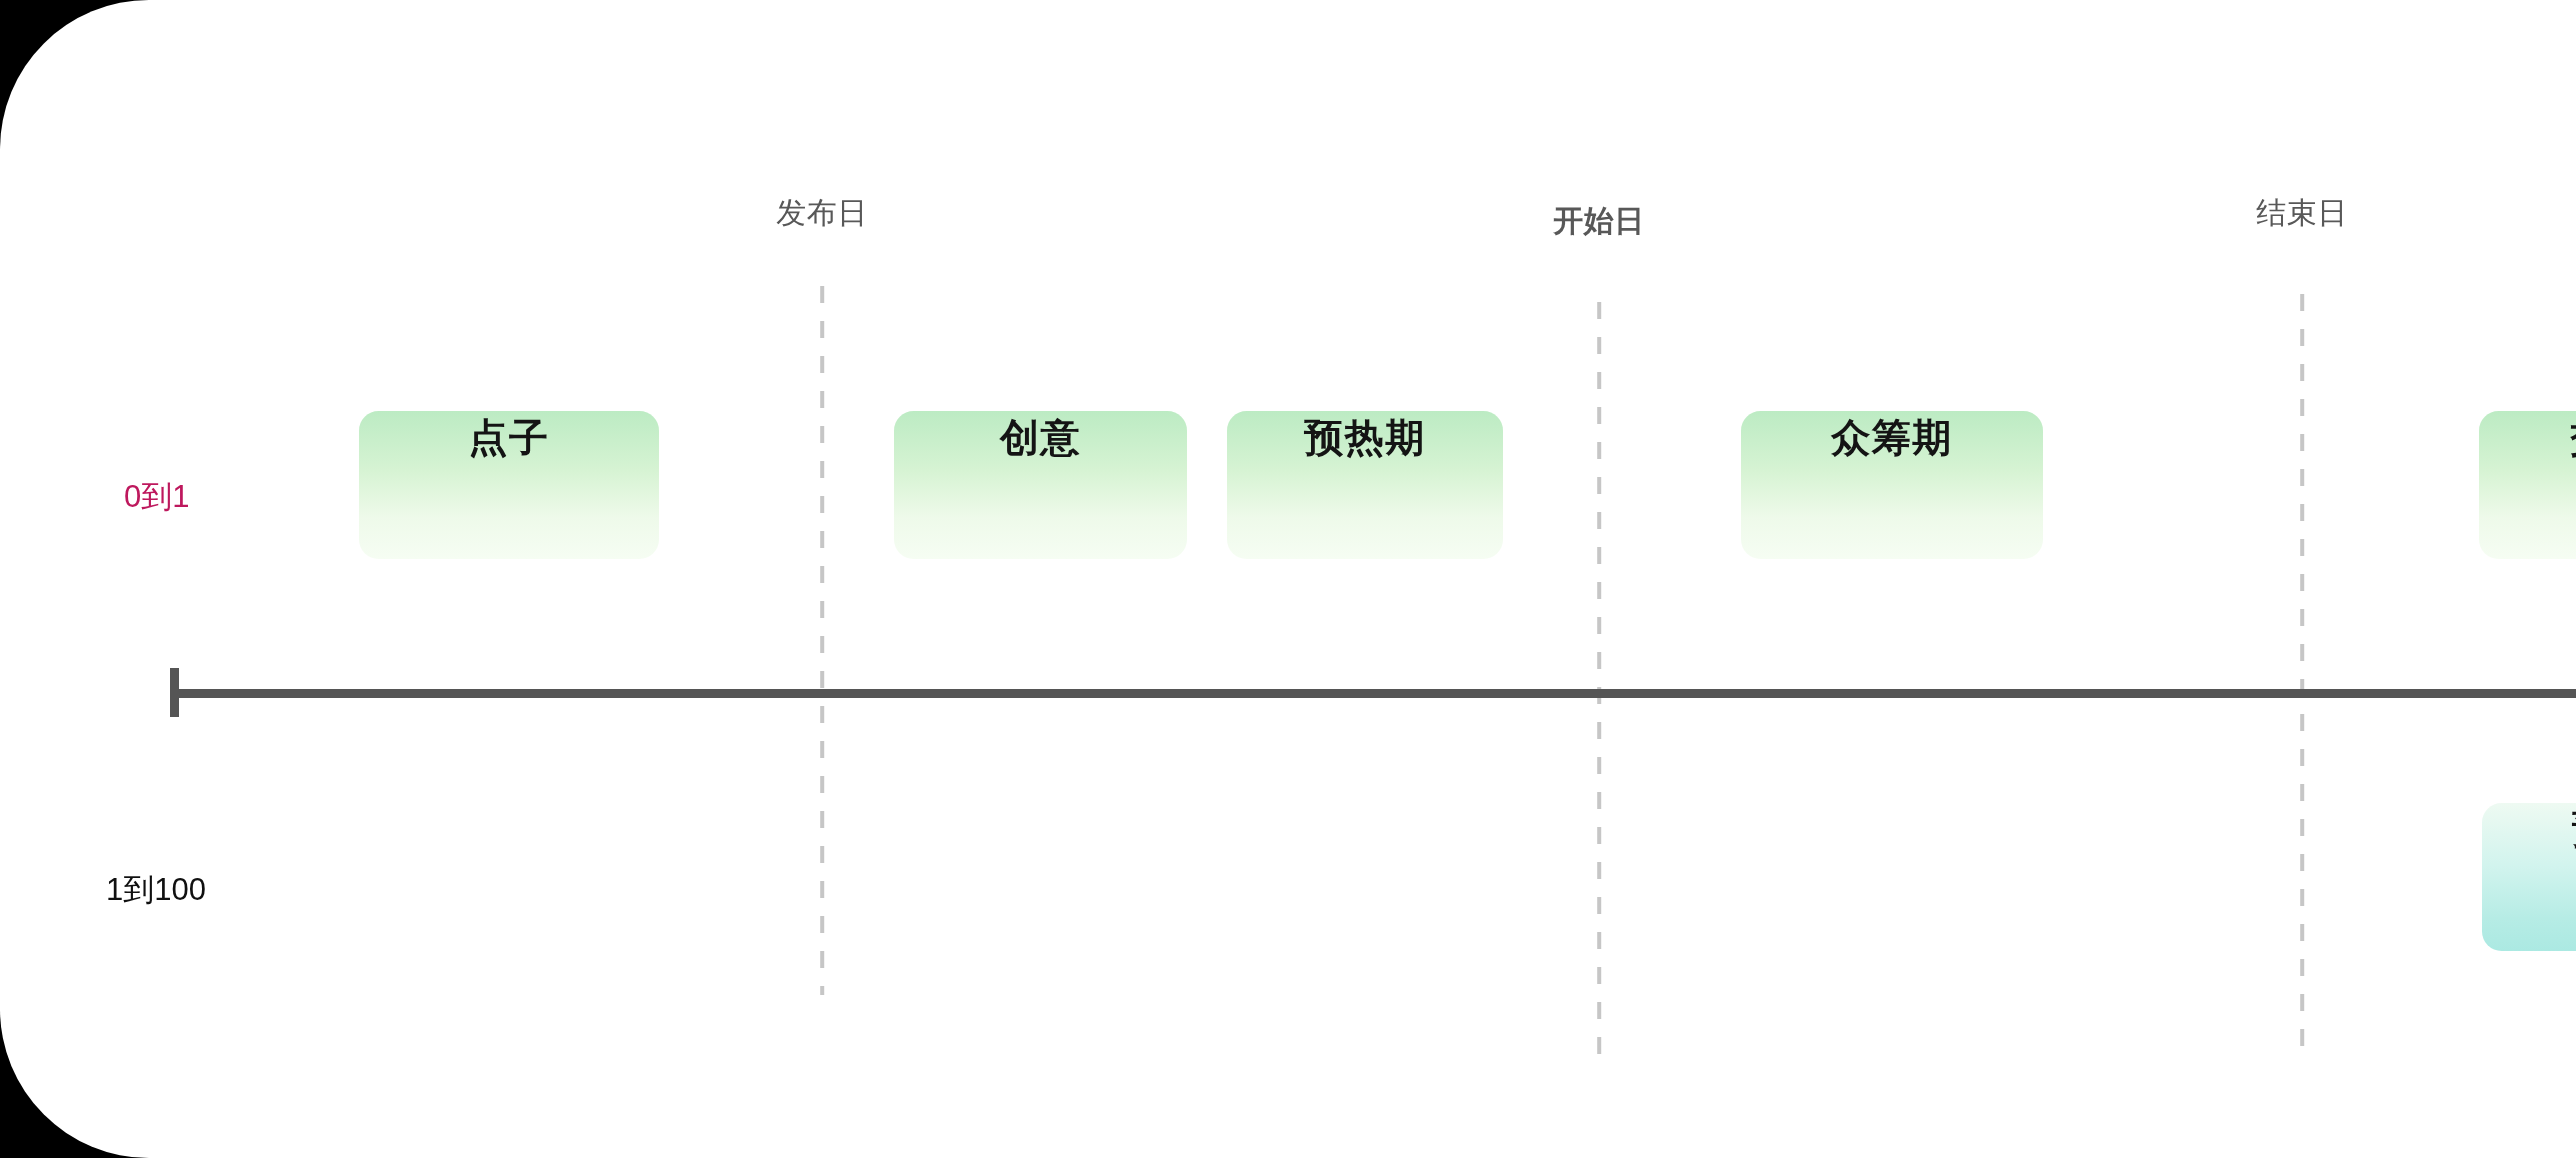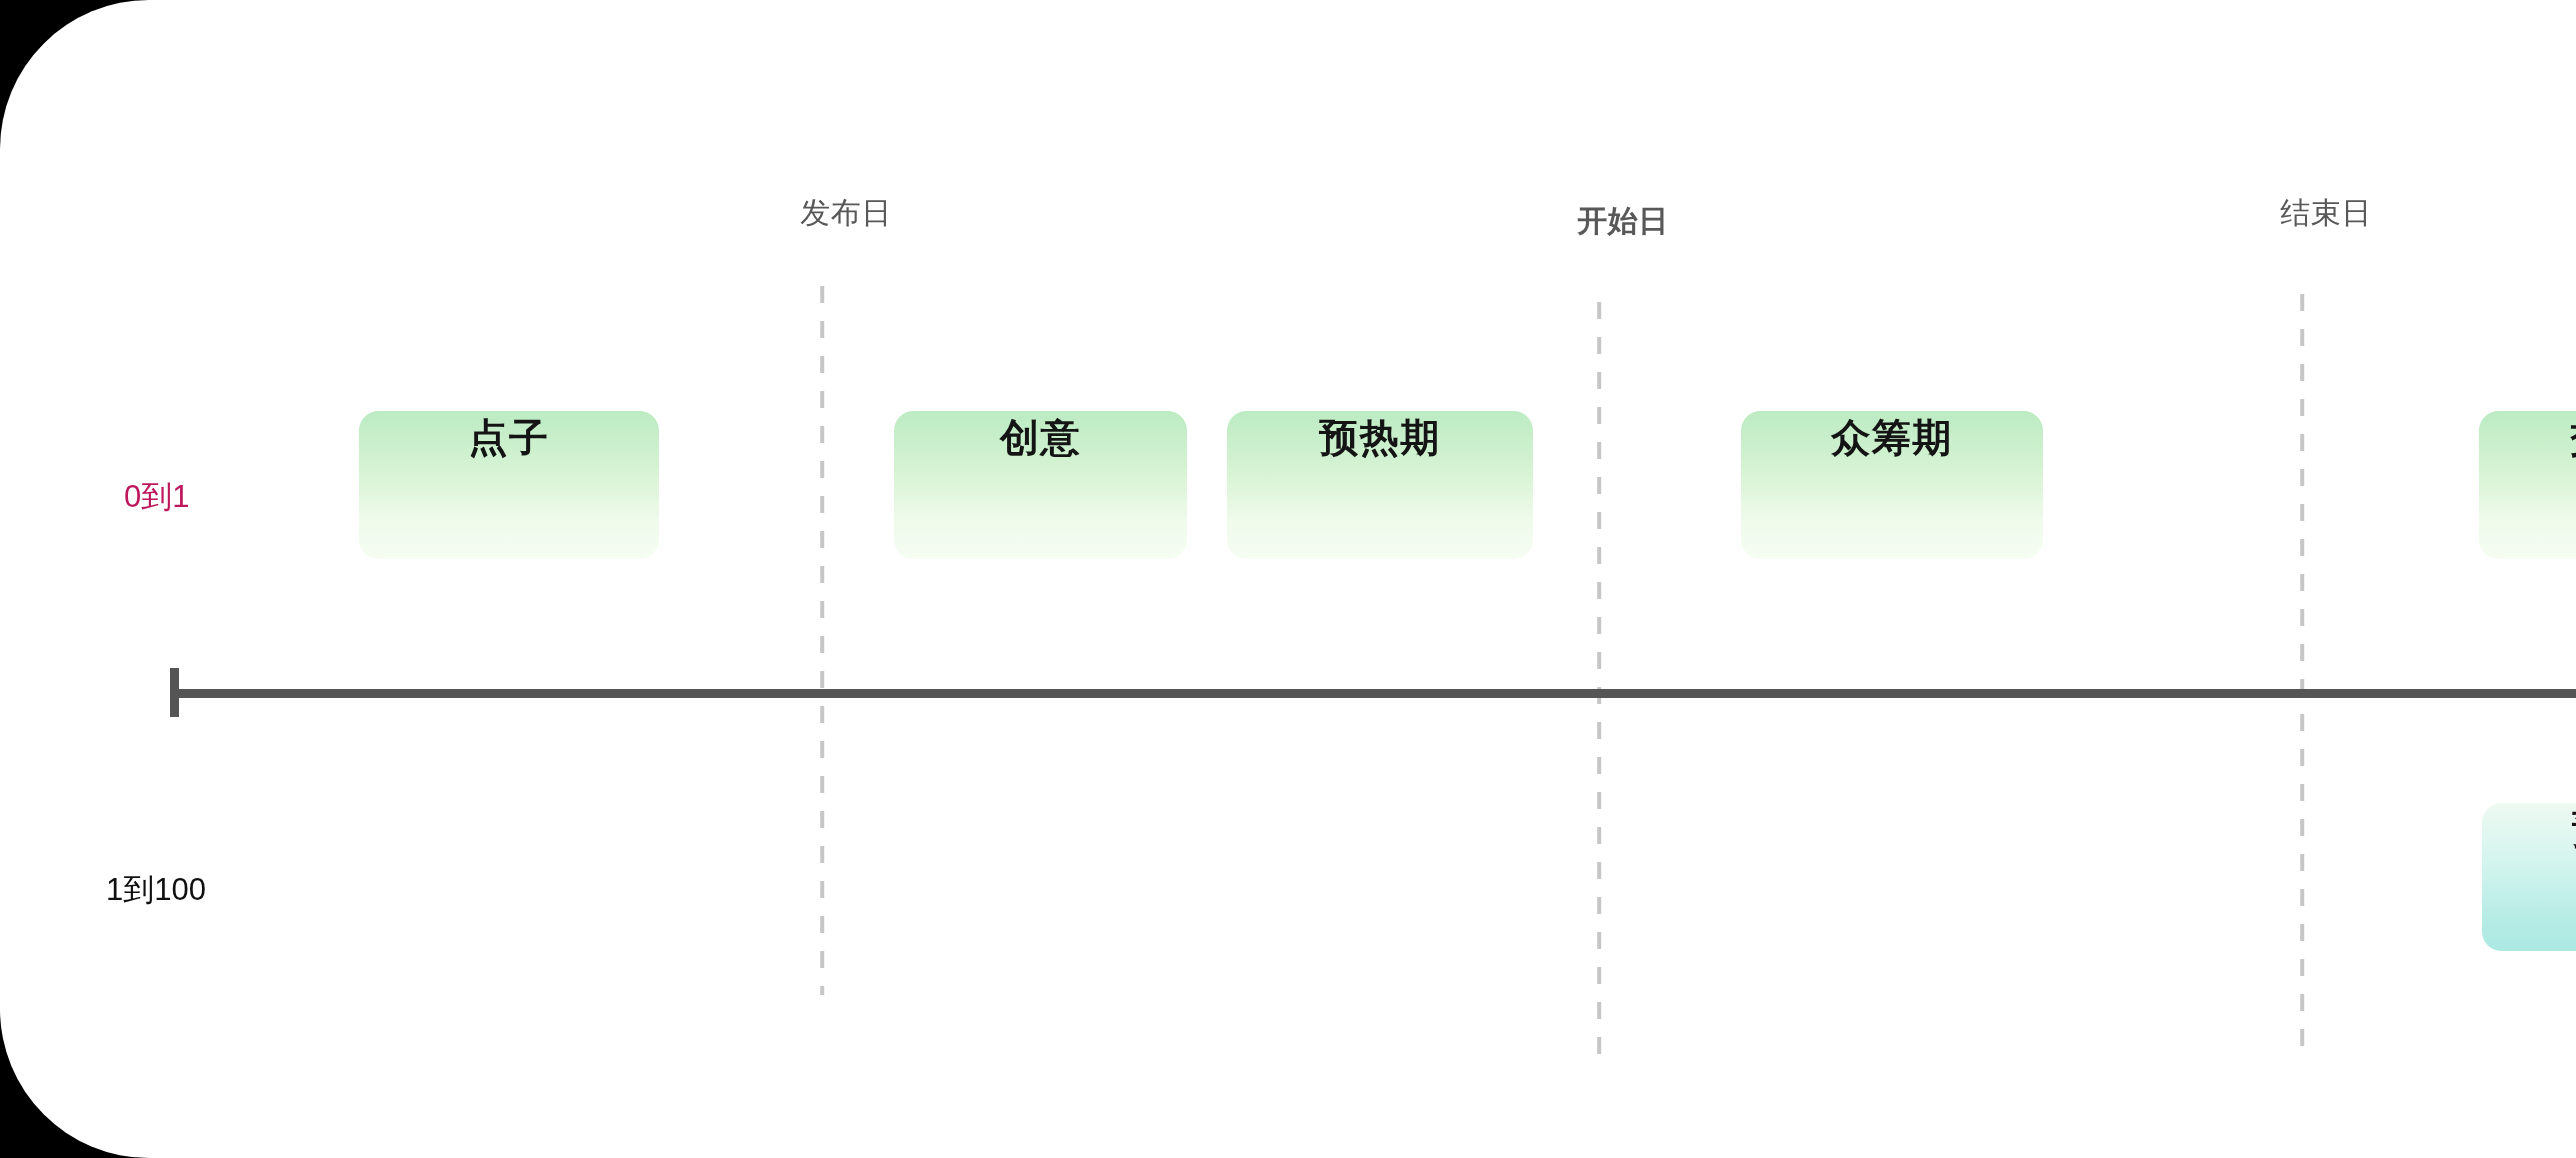--- a/index.html
+++ b/index.html
@@ -31,21 +31,20 @@
     height:100%;
     pointer-events:none;
   }
   .milestone-label {
     position:absolute;
     transform:translateX(-50%);
     white-space:nowrap;
     font-size:30px;
     color:#585858;
     letter-spacing:0.5px;
-    margin-left:24px;
   }
   .milestone-line {
     position:absolute;
     left:0;
     width:3.6px;
     transform:translateX(-50%);
     background-image:linear-gradient(to bottom,#c6c6c6 0,#c6c6c6 17.5px,transparent 17.5px,transparent 35px);
     background-size:3.6px 35px;
     background-repeat:repeat-y;
   }
@@ -124,21 +123,21 @@
         <div class="row-label" style="left: 106px; top: 890px; color: rgb(16, 16, 16);">1到100</div>
       </div>
 
     <div id="phases-top-layer">
         <div class="chip green" style="left: 359px; top: 411px; width: 300px; height: 148px;">
           <span class="chip-label" style="color: rgb(20, 20, 20);">点子</span>
         </div>
         <div class="chip green" style="left: 894px; top: 411px; width: 293px; height: 148px;">
           <span class="chip-label" style="color: rgb(20, 20, 20);">创意</span>
         </div>
-        <div class="chip green" style="left: 1227px; top: 411px; width: 306px; height: 148px;">
+        <div class="chip green" style="left: 1227px; top: 411px; width: 276px; height: 148px;">
           <span class="chip-label" style="color: rgb(20, 20, 20);">预热期</span>
         </div>
         <div class="chip green" style="left: 1741px; top: 411px; width: 302px; height: 148px;">
           <span class="chip-label" style="color: rgb(20, 20, 20);">众筹期</span>
         </div>
         <div class="chip green" style="left: 2479px; top: 411px; width: 304px; height: 148px;">
           <span class="chip-label" style="color: rgb(20, 20, 20);">交付期</span>
         </div>
       </div>
     <div id="phases-bottom-layer">

